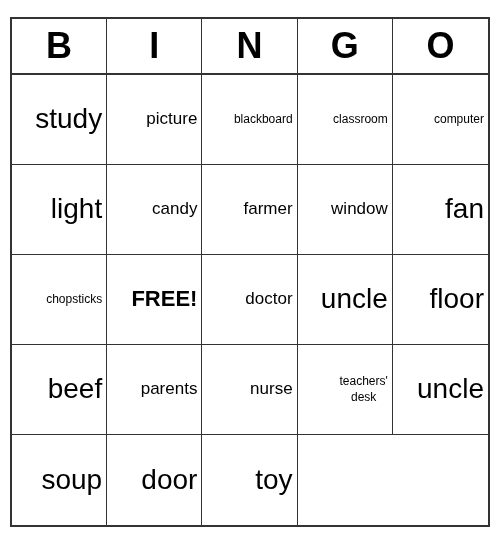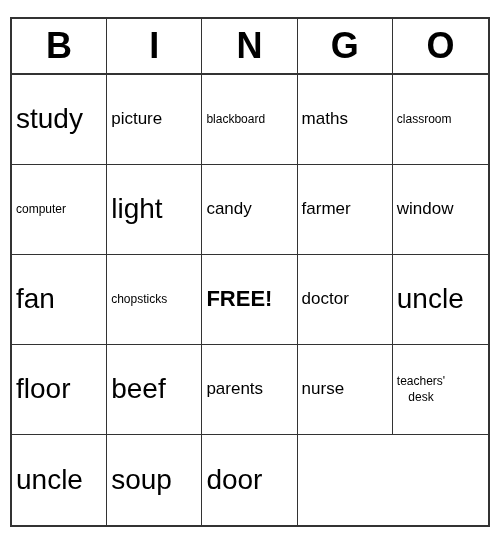--- a/index.html
+++ b/index.html
@@ -46,21 +46,21 @@
       display: grid;
       grid-template-columns: repeat(5, 1fr);
       grid-template-rows: repeat(5, 1fr);
     }
 
     .bingo-cell {
       border-right: 1px solid #333;
       border-bottom: 1px solid #333;
       display: flex;
       align-items: center;
-      justify-content: flex-start;
+      justify-content: flex-end;
       text-align: center;
       min-height: 90px;
       padding: 4px;
     }
 
     .bingo-cell:nth-child(5n) {
       border-right: none;
     }
 
     .bingo-cell:nth-child(n+21) {
@@ -102,23 +102,20 @@
     </div>
   <div class="bingo-grid">
   <div class="bingo-cell">
         <span class="cell-text large" style="white-space: pre-wrap;">study</span>
       </div>
       <div class="bingo-cell">
         <span class="cell-text medium" style="white-space: pre-wrap;">picture</span>
       </div>
       <div class="bingo-cell">
         <span class="cell-text small" style="white-space: pre-wrap;">blackboard</span>
-      </div>
-      <div class="bingo-cell">
-        <span class="cell-text medium" style="white-space: pre-wrap;">maths</span>
       </div>
       <div class="bingo-cell">
         <span class="cell-text small" style="white-space: pre-wrap;">classroom</span>
       </div>
       <div class="bingo-cell">
         <span class="cell-text small" style="white-space: pre-wrap;">computer</span>
       </div>
       <div class="bingo-cell">
         <span class="cell-text large" style="white-space: pre-wrap;">light</span>
       </div>
@@ -164,14 +161,17 @@
       </div>
       <div class="bingo-cell">
         <span class="cell-text large" style="white-space: pre-wrap;">uncle</span>
       </div>
       <div class="bingo-cell">
         <span class="cell-text large" style="white-space: pre-wrap;">soup</span>
       </div>
       <div class="bingo-cell">
         <span class="cell-text large" style="white-space: pre-wrap;">door</span>
       </div>
+      <div class="bingo-cell">
+        <span class="cell-text large" style="white-space: pre-wrap;">toy</span>
+      </div>
     </div>
 </div>
 
 </body></html>

